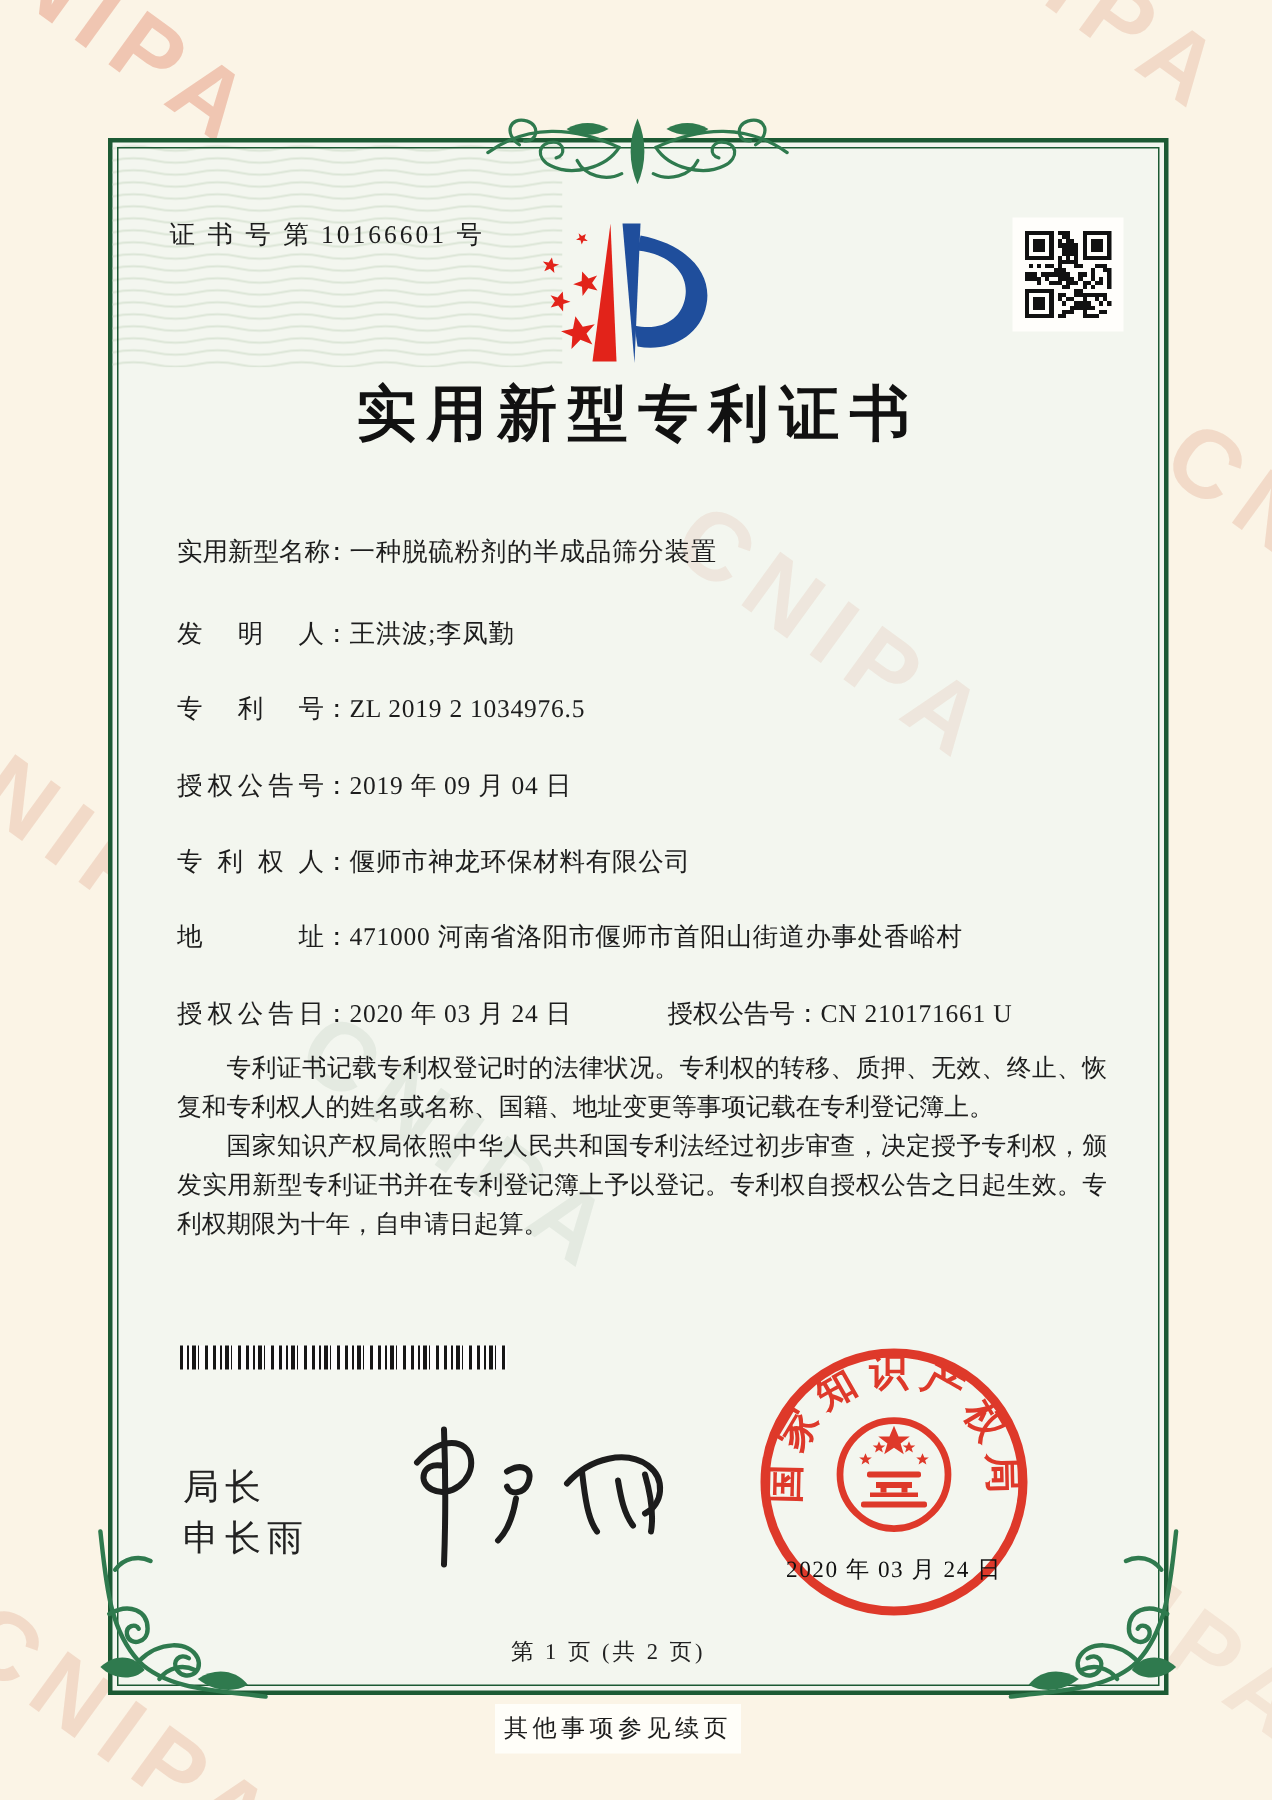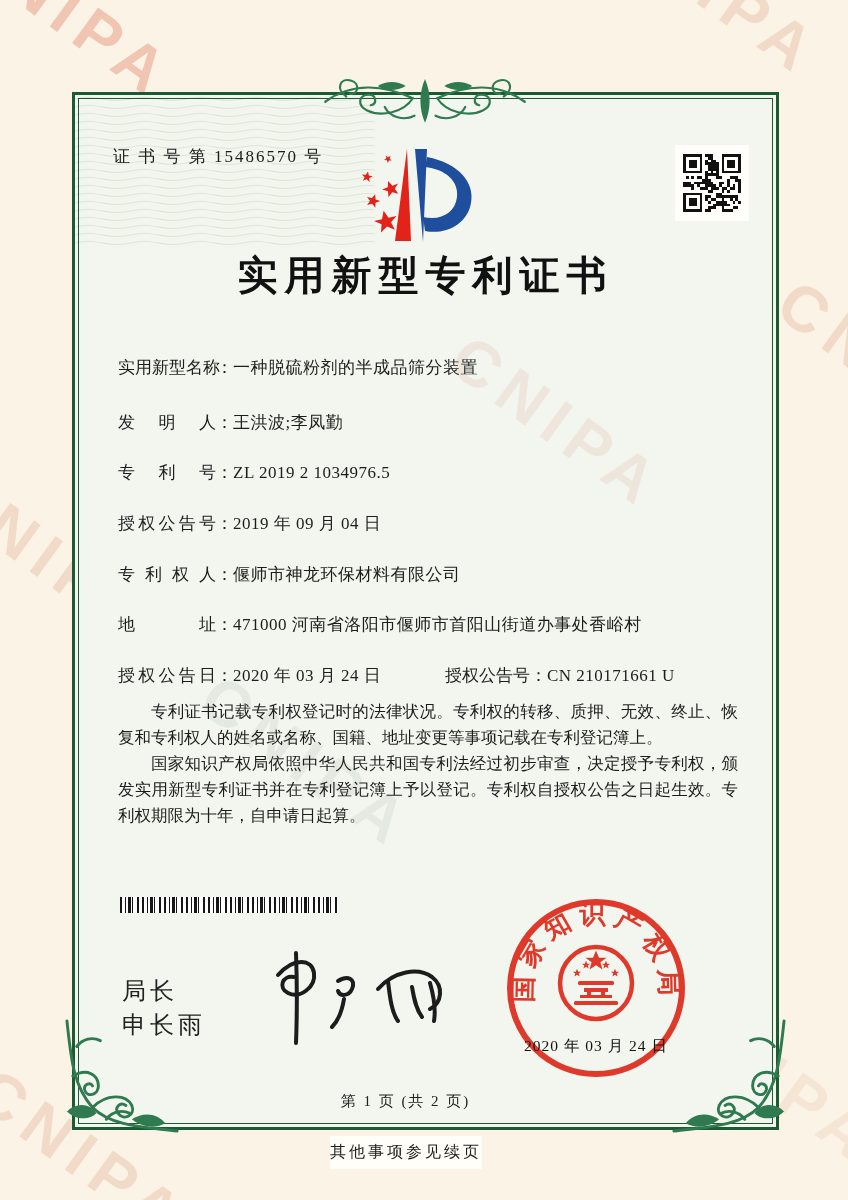--- a/index.html
+++ b/index.html
@@ -50,21 +50,21 @@
           font-family:"Liberation Sans","DejaVu Sans",sans-serif;}
   .signer.t1{top:880px;}
   .signer.t2{top:914px;}
   .signature{position:absolute;left:185px;top:852px;width:195px;height:100px;}
   .seal{position:absolute;left:426px;top:798px;width:190px;height:190px;opacity:0.93;}
   .seal-date{position:absolute;left:426px;top:941px;width:190px;text-align:center;
              font-size:15.5px;color:#111;letter-spacing:1px;z-index:3;}
   .page-footer{position:absolute;left:0;right:0;top:997px;text-align:center;
                font-size:15px;letter-spacing:2px;color:#222;transform:translateX(-20px);}
   
-  .cont-box{position:absolute;left:330px;top:1136px;width:152px;height:33px;background:#fffef9;
+  .cont-box{position:absolute;left:330px;top:1136px;width:164px;height:33px;background:#fffef9;
             display:flex;align-items:center;justify-content:center;font-size:16px;
             letter-spacing:3px;color:#1d1d1d;}
 </style>
 </head>
 <body>
 
 <svg width="0" height="0" style="position:absolute">
   <defs>
     <polygon id="star" points="0,-10 2.9,-3.1 10,-3.1 4.2,1.2 6.2,8.1 0,4 -6.2,8.1 -4.2,1.2 -10,-3.1 -2.9,-3.1"></polygon>
     <g id="sym-corner" stroke="#2f7a4e" fill="none" stroke-width="3" stroke-linecap="round">
@@ -117,21 +117,21 @@
   </svg>
   <svg class="ornament" style="left:-12px;top:922px" width="118" height="118" viewBox="0 0 120 120">
     <use href="#sym-corner"></use>
   </svg>
   <svg class="ornament" style="left:595px;top:922px" width="118" height="118" viewBox="0 0 120 120">
     <use href="#sym-corner" transform="translate(120,0) scale(-1,1)"></use>
   </svg>
 
   <div class="content">
 
-    <div class="cert-no">证 书 号 第 15486570 号</div>
+    <div class="cert-no">证 书 号 第 10166601 号</div>
 
     <svg class="logo" viewBox="0 0 136 112">
       <polygon points="50,10 54,102 38,102" fill="#e2231a"></polygon>
       <polygon points="58,10 70,10 66,103" fill="#1f4e9c"></polygon>
       <path d="M70,18 C102,24 118,44 114,64 C110,86 88,96 68,92 L66,78 C84,82 98,74 100,58 C102,42 88,30 68,28 Z" fill="#1f4e9c"></path>
       <use href="#star" transform="translate(29,83) scale(1.15) rotate(-12)" fill="#e2231a"></use>
       <use href="#star" transform="translate(16,62) scale(0.7) rotate(18)" fill="#e2231a"></use>
       <use href="#star" transform="translate(34,50) scale(0.85) rotate(-20)" fill="#e2231a"></use>
       <use href="#star" transform="translate(10,38) scale(0.55) rotate(10)" fill="#e2231a"></use>
       <use href="#star" transform="translate(31,20) scale(0.4) rotate(40)" fill="#e2231a"></use>

